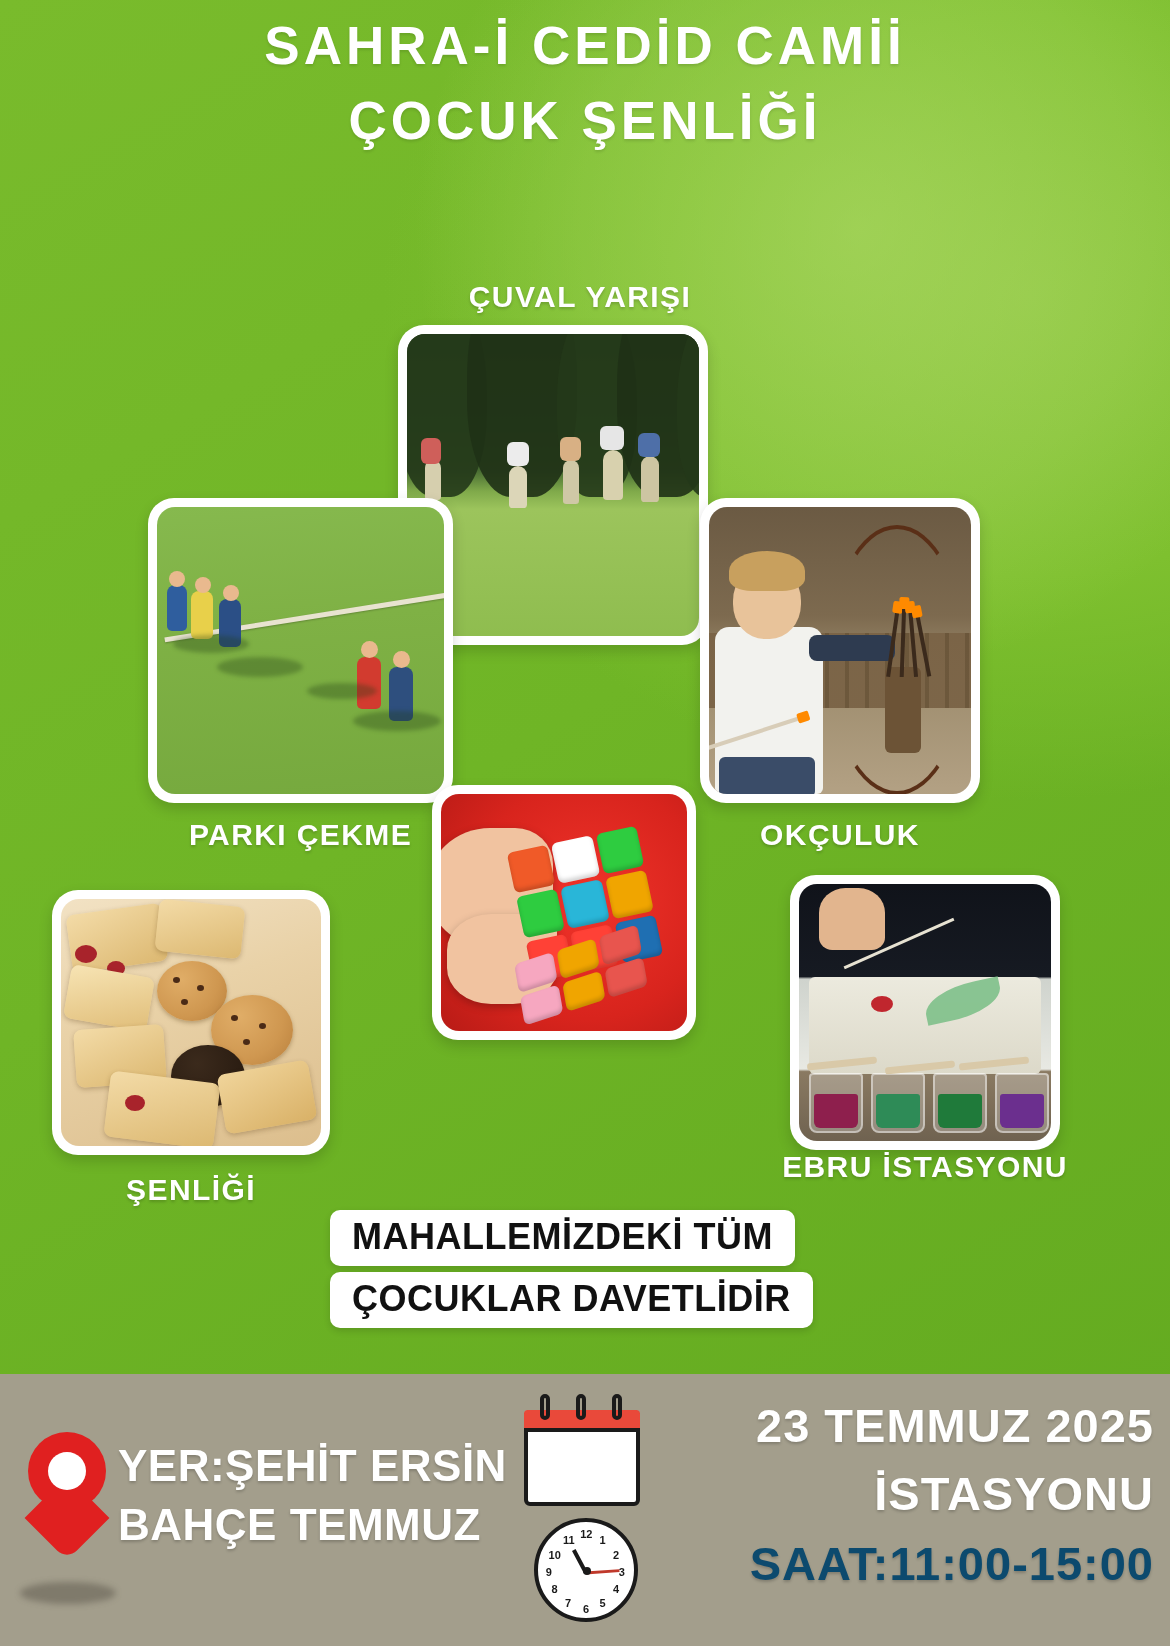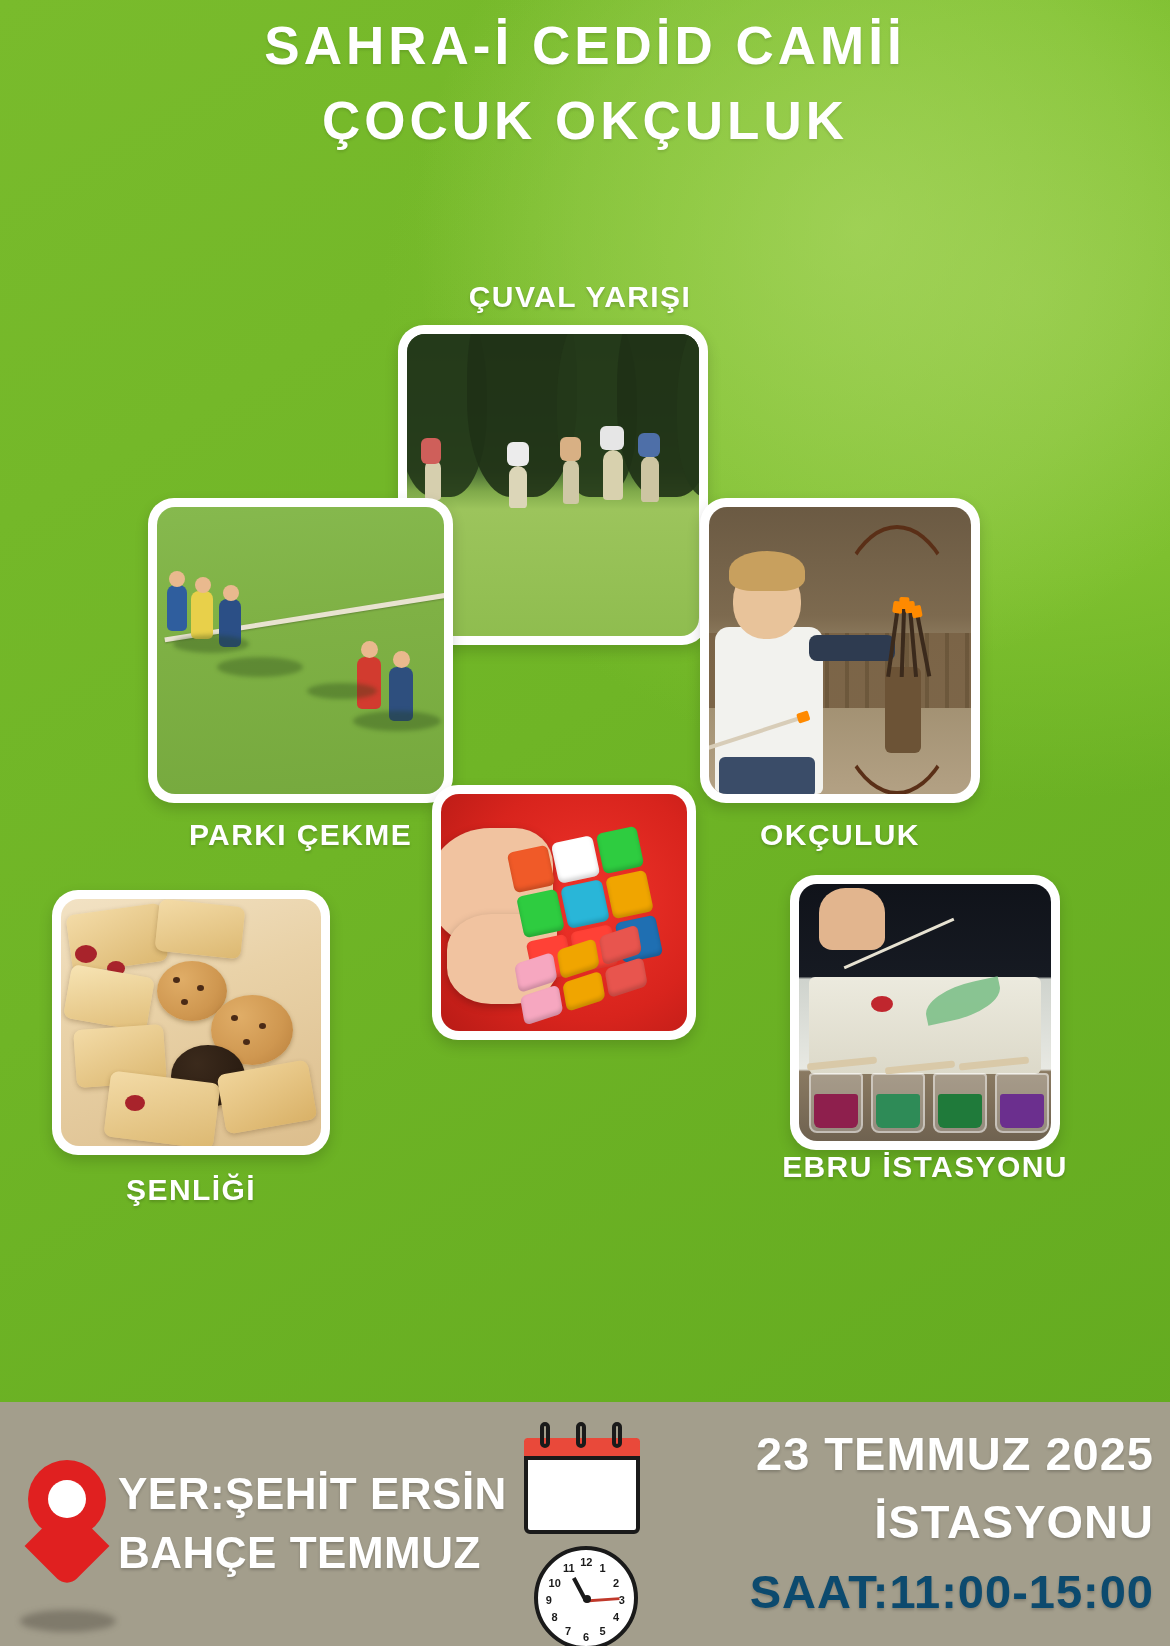--- a/index.html
+++ b/index.html
@@ -168,21 +168,21 @@
     padding: 6px 22px 8px 22px;
     border-radius: 10px;
     margin-bottom: 6px;
     box-shadow: 0 3px 7px rgba(0,0,0,0.14);
     white-space: nowrap;
   }
 
   
   #footer {
     position: absolute;
-    left: 0; bottom: 0; width: 1170px; height: 244px;
+    left: 0; bottom: 0; width: 1170px; height: 272px;
     background: #a39e8c;
     z-index: 7;
   }
   #footer-left { position:absolute; left: 0; top: 38px; width: 560px; height: 230px; }
   .pin-wrap { position:absolute; left: 14px; top: 20px; width: 108px; height: 170px; }
   .pin {
     position:absolute; left: 14px; top: 0;
     width: 78px; height: 78px;
     background: #e02020;
     border-radius: 50% 50% 50% 50%;
@@ -229,21 +229,21 @@
   .clock .pivot { position:absolute; left:47%; top:47%; width:8px; height:8px; background:#1a1a1a; border-radius:50%; }
   .clock .num { position:absolute; font-size:11px; font-weight:bold; color:#1a1a1a; }
 </style>
 </head>
 <body>
 
 <div id="poster">
 
   <div class="title-block">
     <div class="title-line">SAHRA-İ CEDİD CAMİİ</div>
-    <div class="title-line">ÇOCUK OKÇULUK</div>
+    <div class="title-line">ÇOCUK ŞENLİĞİ</div>
   </div>
 
   <div class="caption" id="cap-cuval">
     <span>ÇUVAL YARIŞI</span>
   </div>
   <div class="card" id="card-cuval">
     <div class="photo">
       <div class="sky-trees"></div>
       <div class="tree" style="left:-10px;  width:90px;  height:210px;"></div>
       <div class="tree" style="left:60px;   width:110px; height:240px; background:#1f3116;"></div>
@@ -400,20 +400,24 @@
         </div>
       <div class="brush" style="left:8px;  top:176px;"></div>
       <div class="brush" style="left:86px; top:180px;"></div>
       <div class="brush" style="left:160px;top:176px;"></div>
     </div>
   </div>
   <div class="caption" id="cap-ebru">
     <span>EBRU İSTASYONU</span>
   </div>
 
+  <div id="invite">
+    <div class="invite-line">MAHALLEMİZDEKİ TÜM</div><br>
+    <div class="invite-line">ÇOCUKLAR DAVETLİDİR</div>
+  </div>
 
   <div id="footer">
 
     <div id="footer-left">
       <div class="pin-wrap">
         <div class="pin"></div>
         <div class="pin-hole"></div>
         <div class="pin-shadow"></div>
       </div>
       <div class="place-text">

